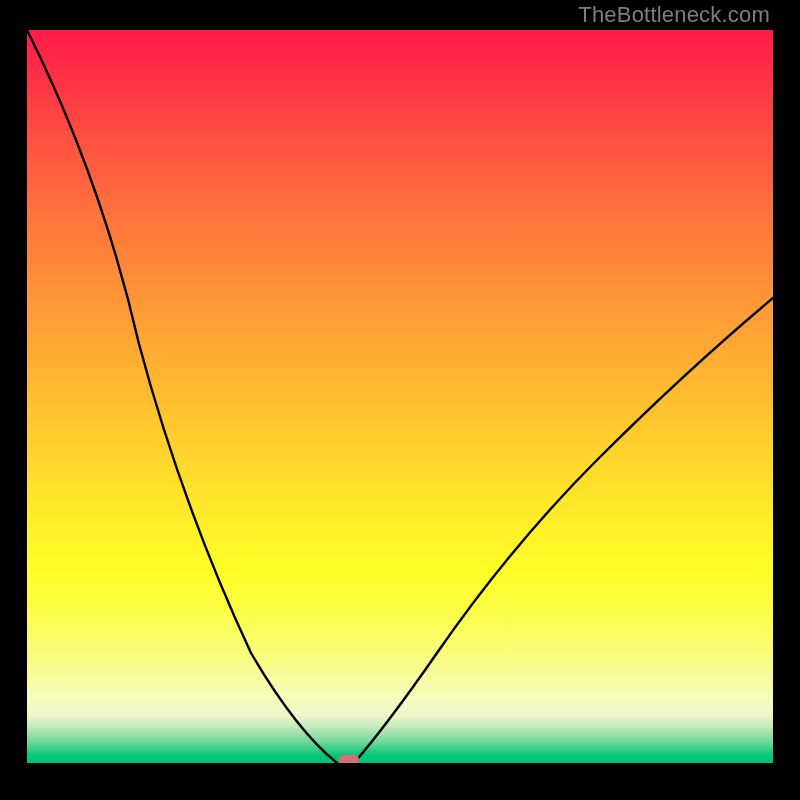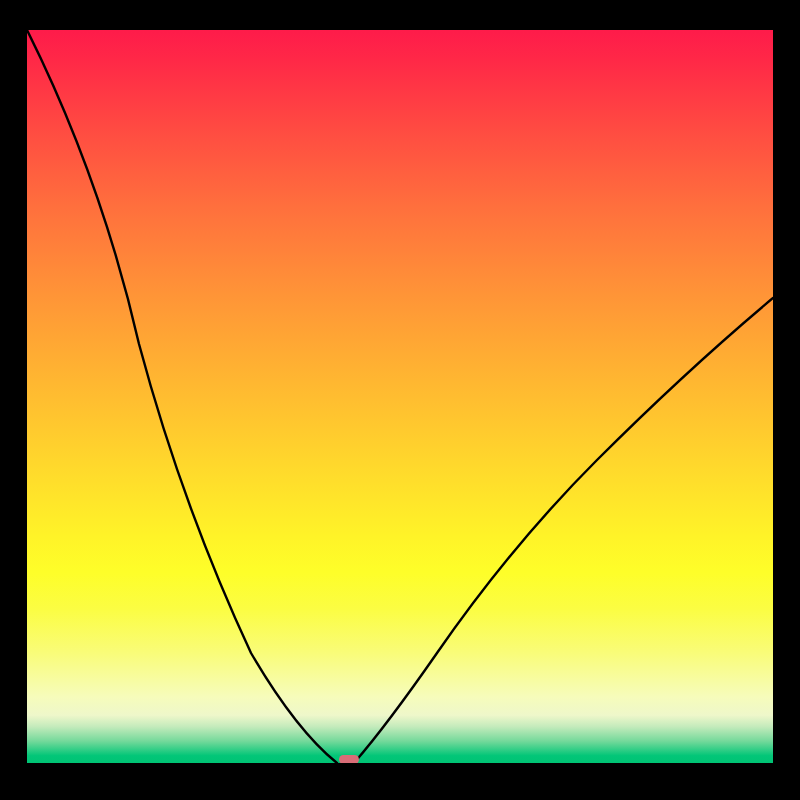--- a/index.html
+++ b/index.html
@@ -101,13 +101,14 @@
                Q 360 695,  410 623
                Q 485 515,  570 430
                Q 660 340,  746 268"></path>
 
       <rect class="marker" x="312" y="725" width="20" height="9" rx="4.5" ry="4.5"></rect>
     </svg>
   </div>
 
   <div class="frame"></div>
 
+  <div class="watermark">TheBottleneck.com</div>
 </div>
 
 </body></html>

